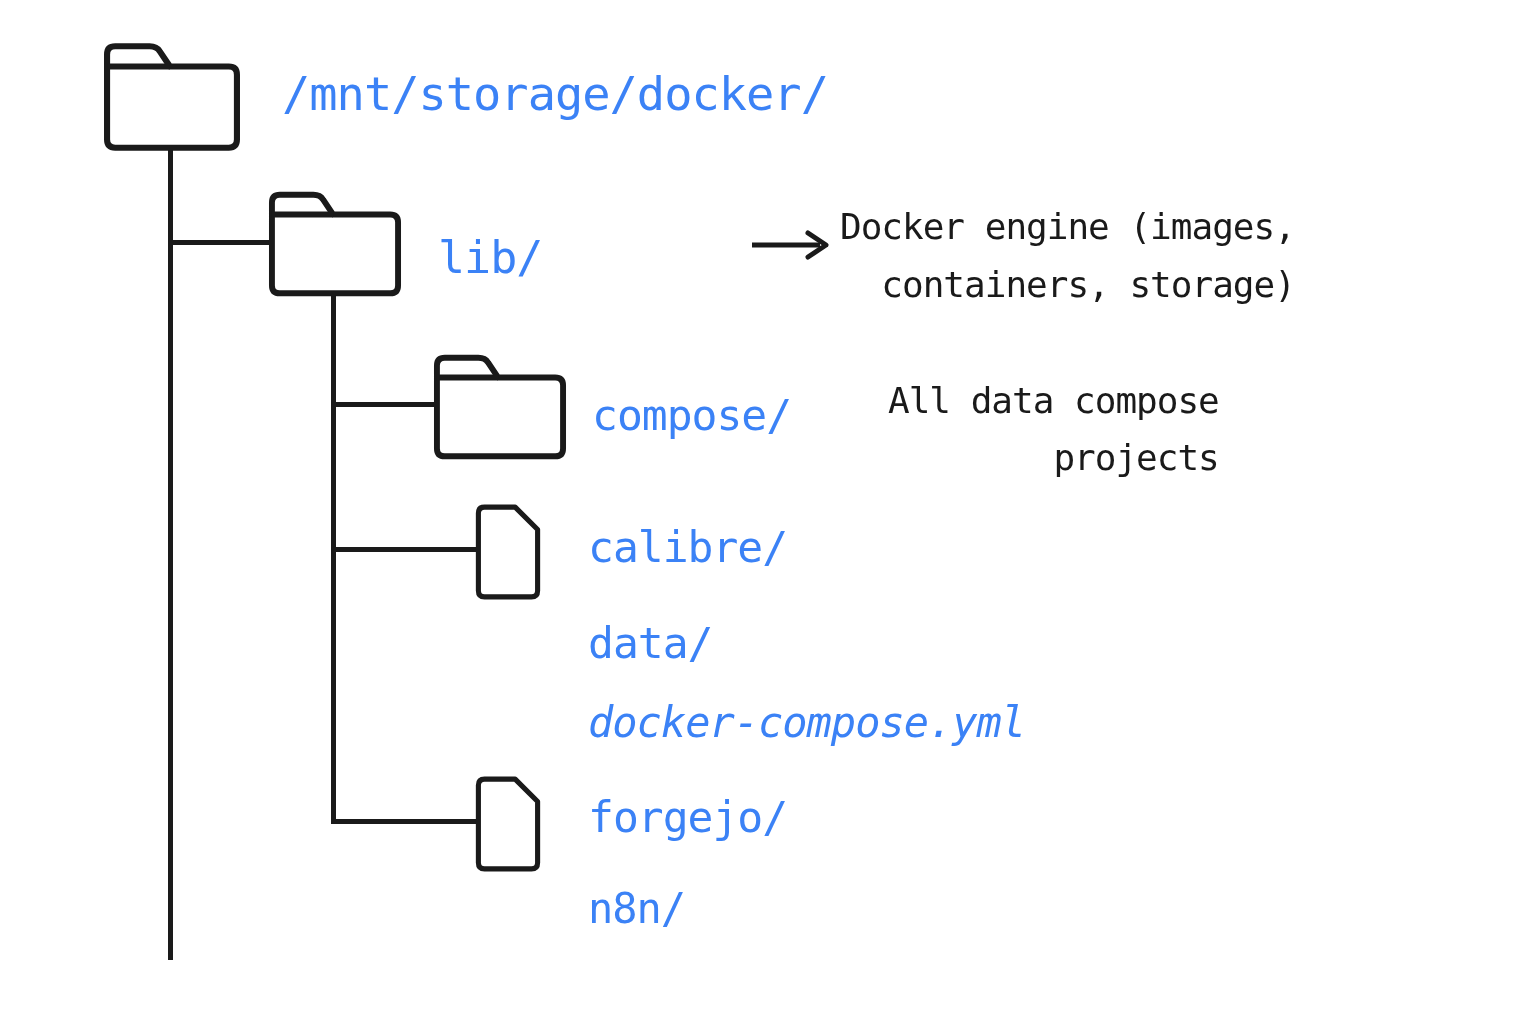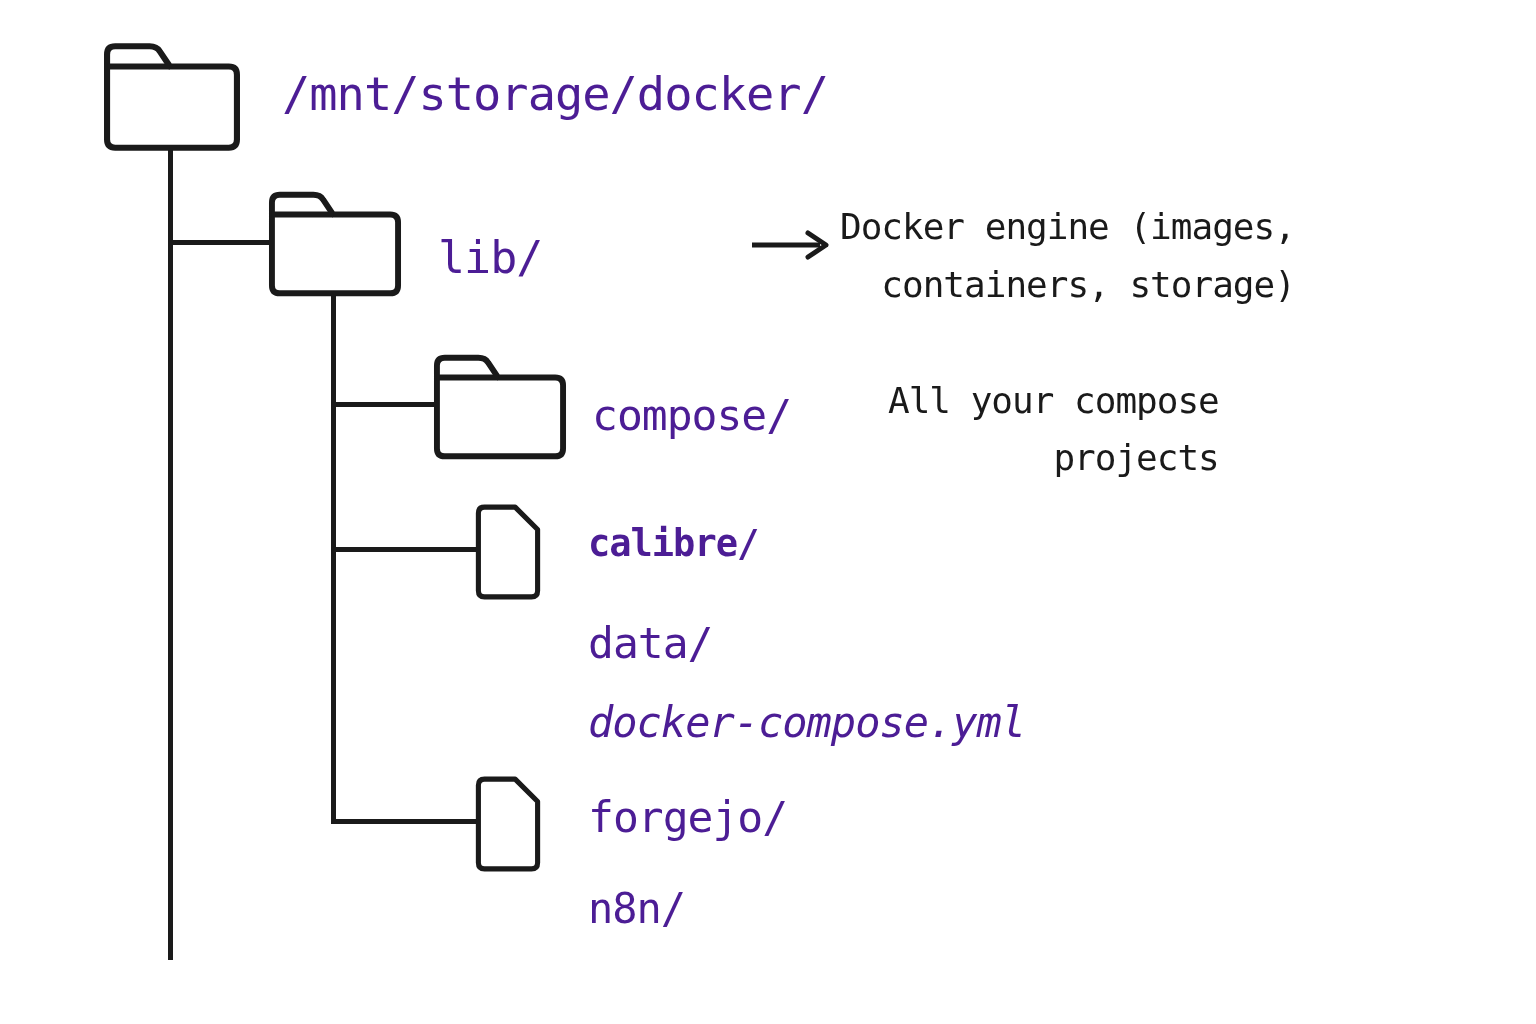--- a/index.html
+++ b/index.html
@@ -17,21 +17,21 @@
     overflow: hidden;
   }
   .abs { position: absolute; }
   .line {
     position: absolute;
     background: #1a1a1a;
   }
   .label {
     position: absolute;
     white-space: nowrap;
-    color: #4c1d95;
+    color: #3b82f6;
     letter-spacing: -1px;
   }
   .note {
     position: absolute;
     color: #1a1a1a;
     font-size: 36px;
     line-height: 58px;
     white-space: nowrap;
     letter-spacing: -1px;
     text-align: right;
@@ -56,21 +56,21 @@
   .lib-arrow    { left: 750px; top: 226px; width: 82px;  height: 38px; }
   .lib-note     { left: 840px; top: 198px; }
 
   
   .compose-icon { left: 433px; top: 352px; width: 134px; height: 110px; }
   .compose-label{ left: 592px; top: 374px; font-size: 43px; margin-top: 16px; }
   .compose-note { left: 888px; top: 372px; line-height: 57px; }
 
   
   .calibre-icon { left: 474px; top: 503px; width: 68px; height: 98px; }
-  .calibre-label{ left: 588px; top: 522px; font-size: 37px; font-weight: bold; }
+  .calibre-label{ left: 588px; top: 522px; font-size: 43px; }
 
   
   .data-label   { left: 588px; top: 618px; font-size: 43px; }
   .yml-label    { left: 588px; top: 698px; font-size: 42px; font-style: italic; }
 
   
   .forgejo-icon { left: 474px; top: 775px; width: 68px; height: 98px; }
   .forgejo-label{ left: 588px; top: 792px; font-size: 43px; }
   .n8n-label    { left: 588px; top: 884px; font-size: 42px; }
 </style>
@@ -114,21 +114,21 @@
   </div>
 
   <div class="abs compose-icon">
     <svg viewBox="0 0 136 108" width="100%" height="100%">
       <path d="M4 96 V12 Q4 4 12 4 H46 Q53 4 56 9 L66 24 H124 Q132 24 132 32 V96 Q132 104 124 104 H12 Q4 104 4 96 Z" fill="#ffffff" stroke="#1a1a1a" stroke-width="6" stroke-linejoin="round"></path>
       <line x1="4" y1="24" x2="66" y2="24" stroke="#1a1a1a" stroke-width="6"></line>
     </svg>
   </div>
   <div class="label compose-label">compose/</div>
   <div class="note compose-note">
-    <div>All your compose</div>
+    <div>All data compose</div>
     <div>projects</div>
   </div>
 
   <div class="abs calibre-icon">
     <svg viewBox="0 0 66 96" width="100%" height="100%">
       <path d="M10 4 H40 L62 26 V86 Q62 92 56 92 H10 Q4 92 4 86 V10 Q4 4 10 4 Z" fill="#ffffff" stroke="#1a1a1a" stroke-width="5" stroke-linejoin="round"></path>
     </svg>
   </div>
   <div class="label calibre-label">calibre/</div>
 

